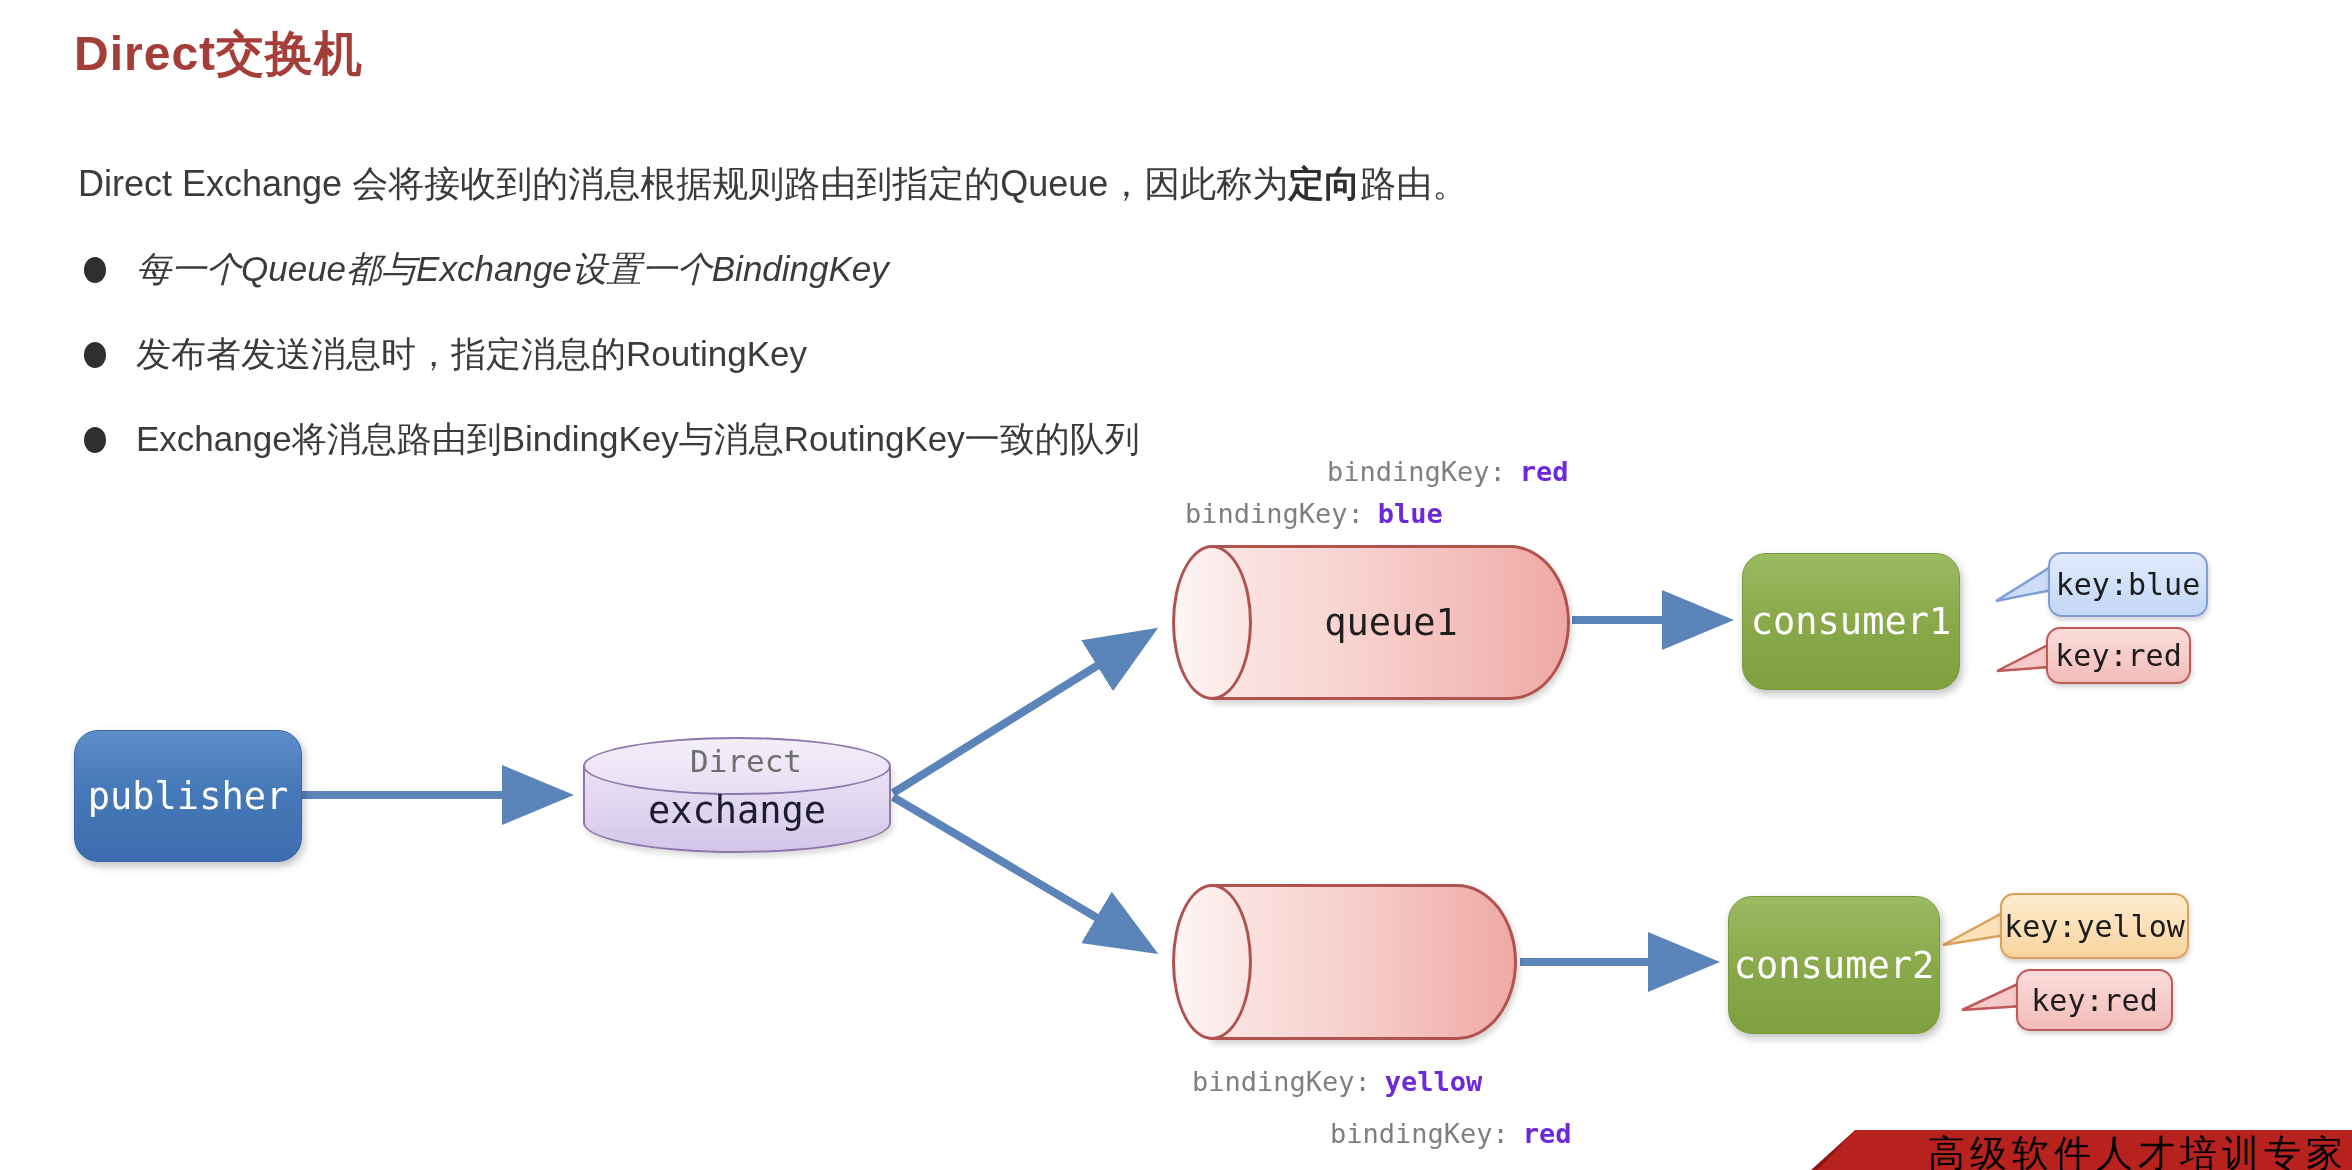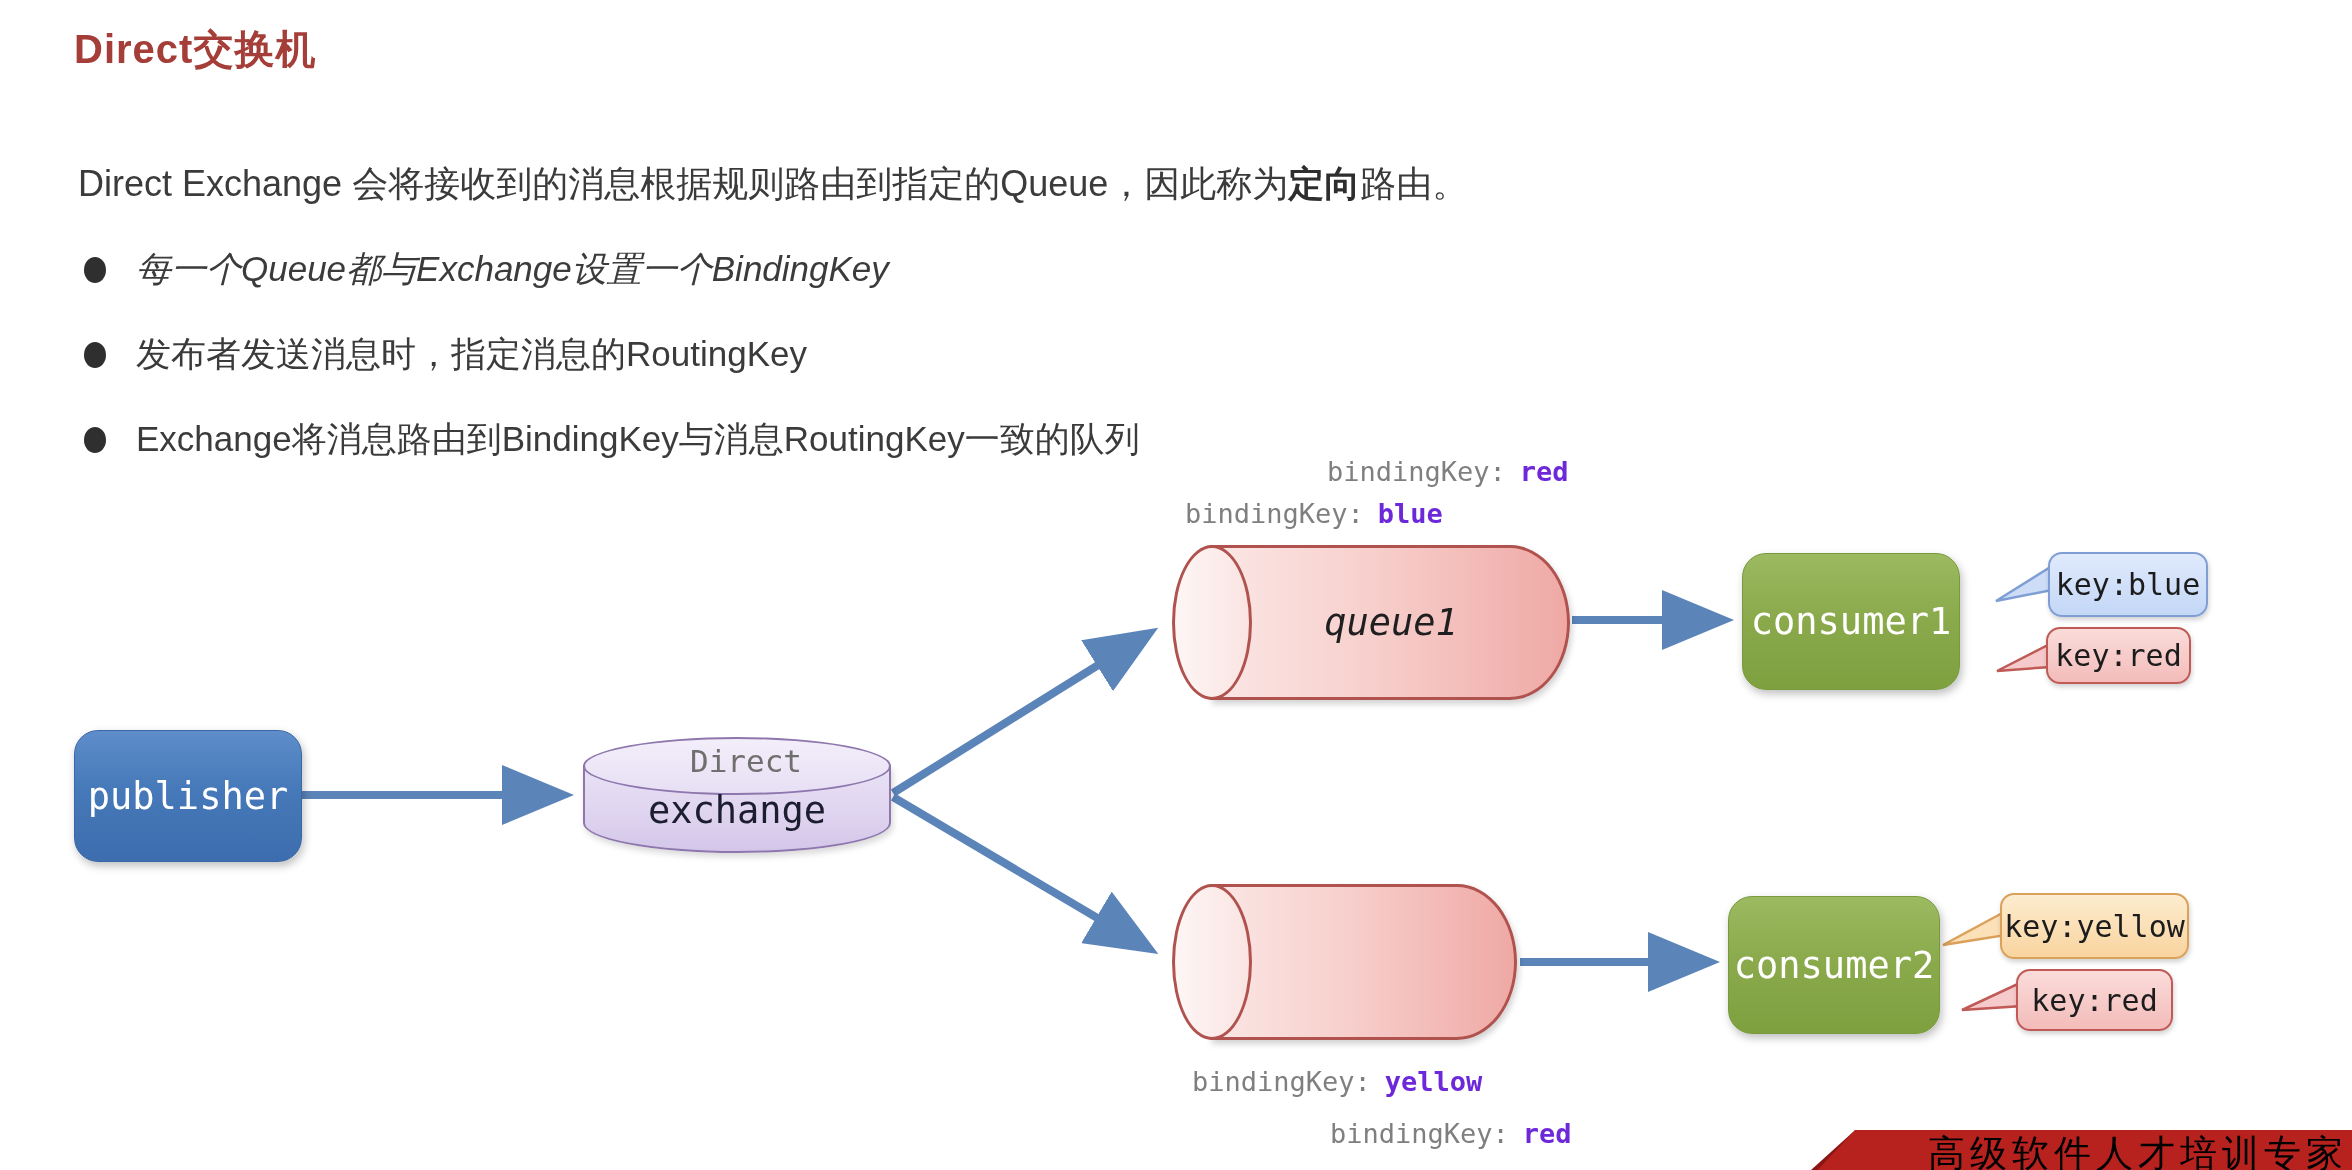--- a/index.html
+++ b/index.html
@@ -3,21 +3,21 @@
 <meta charset="utf-8">
 <style>
   html,body{margin:0;padding:0;background:#ffffff;}
   #canvas{
     position:relative;width:2352px;height:1170px;background:#ffffff;overflow:hidden;
     font-family:"Liberation Sans",sans-serif;color:#3a3a3a;
   }
   
   .title{
     position:absolute;left:74px;top:22px;margin:0;
-    font-size:40px;font-weight:700;color:#a53d38;letter-spacing:1px;
+    font-size:48px;font-weight:700;color:#a53d38;letter-spacing:1px;
   }
   .intro{
     position:absolute;left:78px;top:160px;margin:0;
     font-size:36px;color:#3b3b3b;
   }
   .intro b{font-weight:700;color:#2e2e2e;}
   .bullets{position:absolute;left:0;top:0;margin:0;padding:0;list-style:none;width:100%;height:100%;}
   .bullet{position:absolute;left:84px;font-size:35px;color:#3b3b3b;display:flex;align-items:center;}
   .bullet:nth-child(1){top:246px;font-style:italic;}
   .bullet:nth-child(2){top:331px;}
@@ -29,21 +29,21 @@
   
   .box{
     position:absolute;border-radius:24px;
     font-family:"DejaVu Sans Mono",monospace;color:#ffffff;font-size:37px;
     display:flex;align-items:center;justify-content:center;
     box-shadow:2px 4px 8px rgba(0,0,0,0.25);z-index:2;
   }
   .box-blue{background:linear-gradient(180deg,#5e8dca 0%,#4679b9 45%,#3d6dae 100%);border:1px solid #3a67a5;}
   .box-green{background:linear-gradient(180deg,#9cba60 0%,#89a94b 50%,#7fa03f 100%);border:1px solid #78993c;}
   
-  .hcyl{position:absolute;z-index:2;font-style:italic;}
+  .hcyl{position:absolute;z-index:2;}
   .hcyl .hbody{
     position:absolute;left:38px;top:0;right:0;bottom:0;
     background:linear-gradient(to right,#fbe7e5 0%,#f7cfcc 45%,#efa9a5 100%);
     border:3px solid #b0524e;border-radius:0 60px 60px 0 / 0 50% 50% 0;
     box-shadow:2px 4px 6px rgba(0,0,0,0.18);
   }
   .hcyl .hcap{
     position:absolute;left:0;top:0;width:80px;height:100%;box-sizing:border-box;
     background:linear-gradient(to right,#fdf6f5 0%,#fae4e2 100%);
     border:3px solid #b0524e;border-radius:50%;z-index:2;

